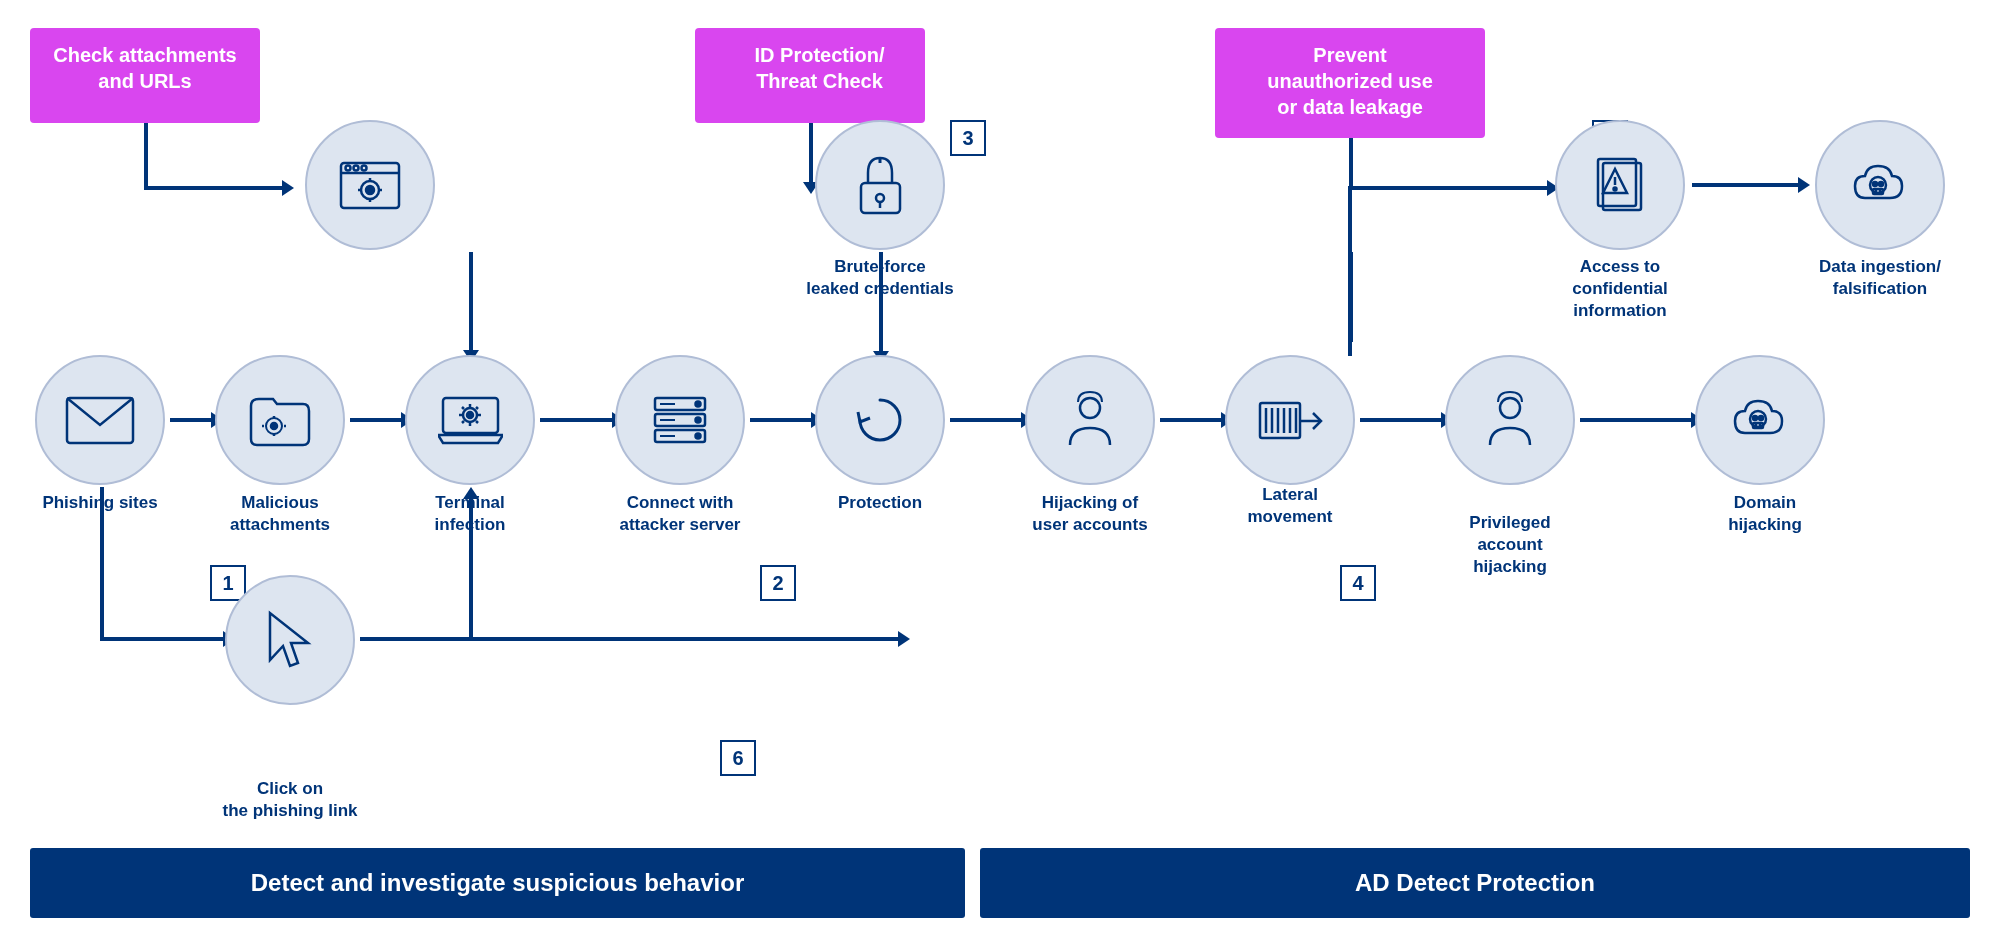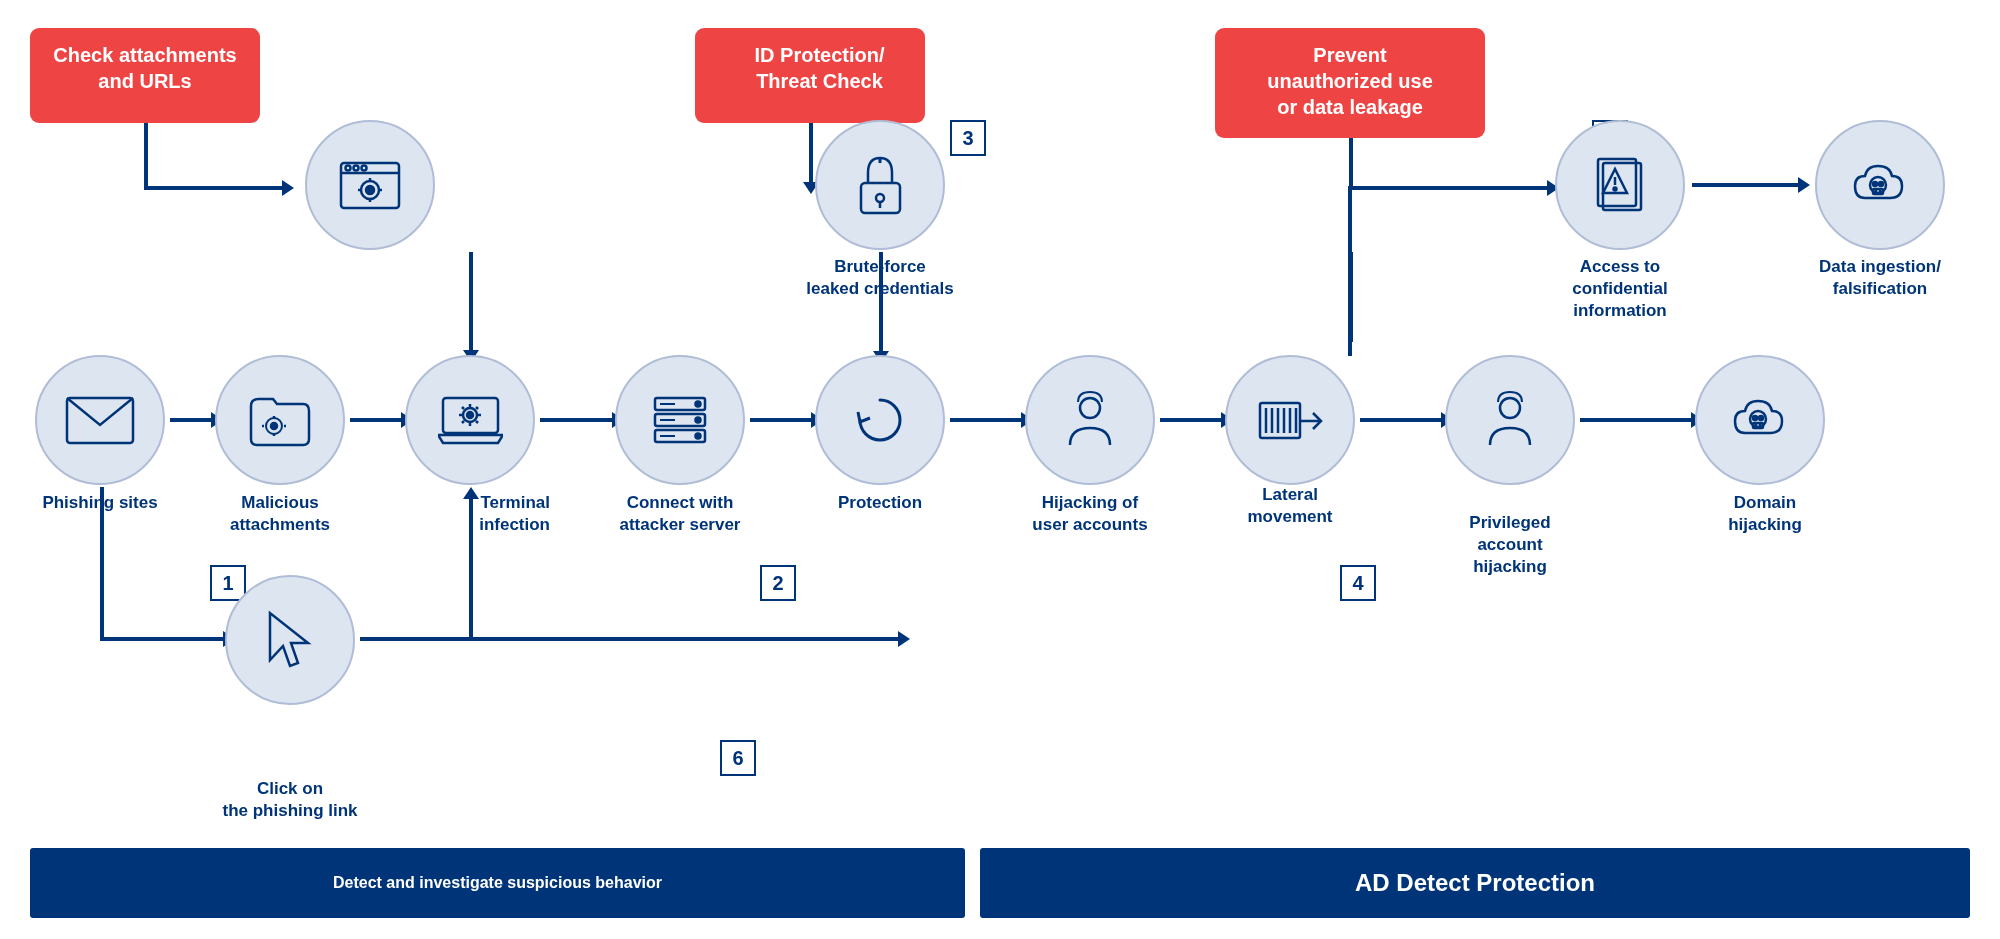--- a/index.html
+++ b/index.html
@@ -15,28 +15,28 @@
     .diagram-container {
       width: 2000px;
       height: 939px;
       position: relative;
       padding: 20px 30px;
     }
 
     
     .header-box {
       position: absolute;
-      background: #ef4444;
+      background: #d946ef;
       color: #fff;
       font-size: 22px;
       font-weight: bold;
       text-align: center;
       padding: 14px 18px;
       line-height: 1.3;
-      border-radius: 9px;
+      border-radius: 4px;
     }
 
     
     .num-box {
       position: absolute;
       border: 2.5px solid #003478;
       color: #003478;
       font-size: 20px;
       font-weight: bold;
       width: 36px;
@@ -224,21 +224,21 @@
       <line x1="32" y1="11" x2="32" y2="14"></line>
       <line x1="32" y1="30" x2="32" y2="33"></line>
       <line x1="21" y1="22" x2="24" y2="22"></line>
       <line x1="40" y1="22" x2="43" y2="22"></line>
       <line x1="24" y1="14" x2="26" y2="16"></line>
       <line x1="38" y1="28" x2="40" y2="30"></line>
       <line x1="24" y1="30" x2="26" y2="28"></line>
       <line x1="38" y1="14" x2="40" y2="16"></line>
     </svg>
   </div>
-  <div class="node-label" style="left:390px; top:492px; width:160px;text-align:right;">Terminal<br>infection</div>
+  <div class="node-label" style="left:390px; top:492px; width:160px;">Terminal<br>infection</div>
 
   <div class="circle-node" style="left:615px; top:355px; width:130px; height:130px;">
     <svg width="60" height="55" viewBox="0 0 60 55" fill="none" stroke="#003478" stroke-width="2.5">
 
       <rect x="5" y="5" width="50" height="12" rx="2"></rect>
       <rect x="5" y="21" width="50" height="12" rx="2"></rect>
       <rect x="5" y="37" width="50" height="12" rx="2"></rect>
       <circle cx="48" cy="11" r="2.5" fill="#003478"></circle>
       <circle cx="48" cy="27" r="2.5" fill="#003478"></circle>
       <circle cx="48" cy="43" r="2.5" fill="#003478"></circle>
@@ -370,20 +370,20 @@
   <div class="circle-node" style="left:225px; top:575px; width:130px; height:130px;">
     <svg width="60" height="65" viewBox="0 0 60 65" fill="none" stroke="#003478" stroke-width="2.5">
 
       <polygon points="10,5 10,52 23,38 30,58 38,55 31,35 48,35"></polygon>
     </svg>
   </div>
   <div class="node-label" style="left:205px; top:745px; width:170px;margin-top:33px;">Click on<br>the phishing link</div>
 
   <div class="v-line" style="left:1348px; top:186px; width:4px; height:170px;"></div>
 
-  <div class="bottom-bar" style="left:30px; top:848px; width:935px; height:70px; font-size:16px;">
+  <div class="bottom-bar" style="left:30px; top:848px; width:935px; height:70px; font-size:24px;">
     Detect and investigate suspicious behavior
   </div>
   <div class="bottom-bar" style="left:980px; top:848px; width:990px; height:70px; font-size:24px;">
     AD Detect Protection
   </div>
 
 </div>
 
 </body></html>

